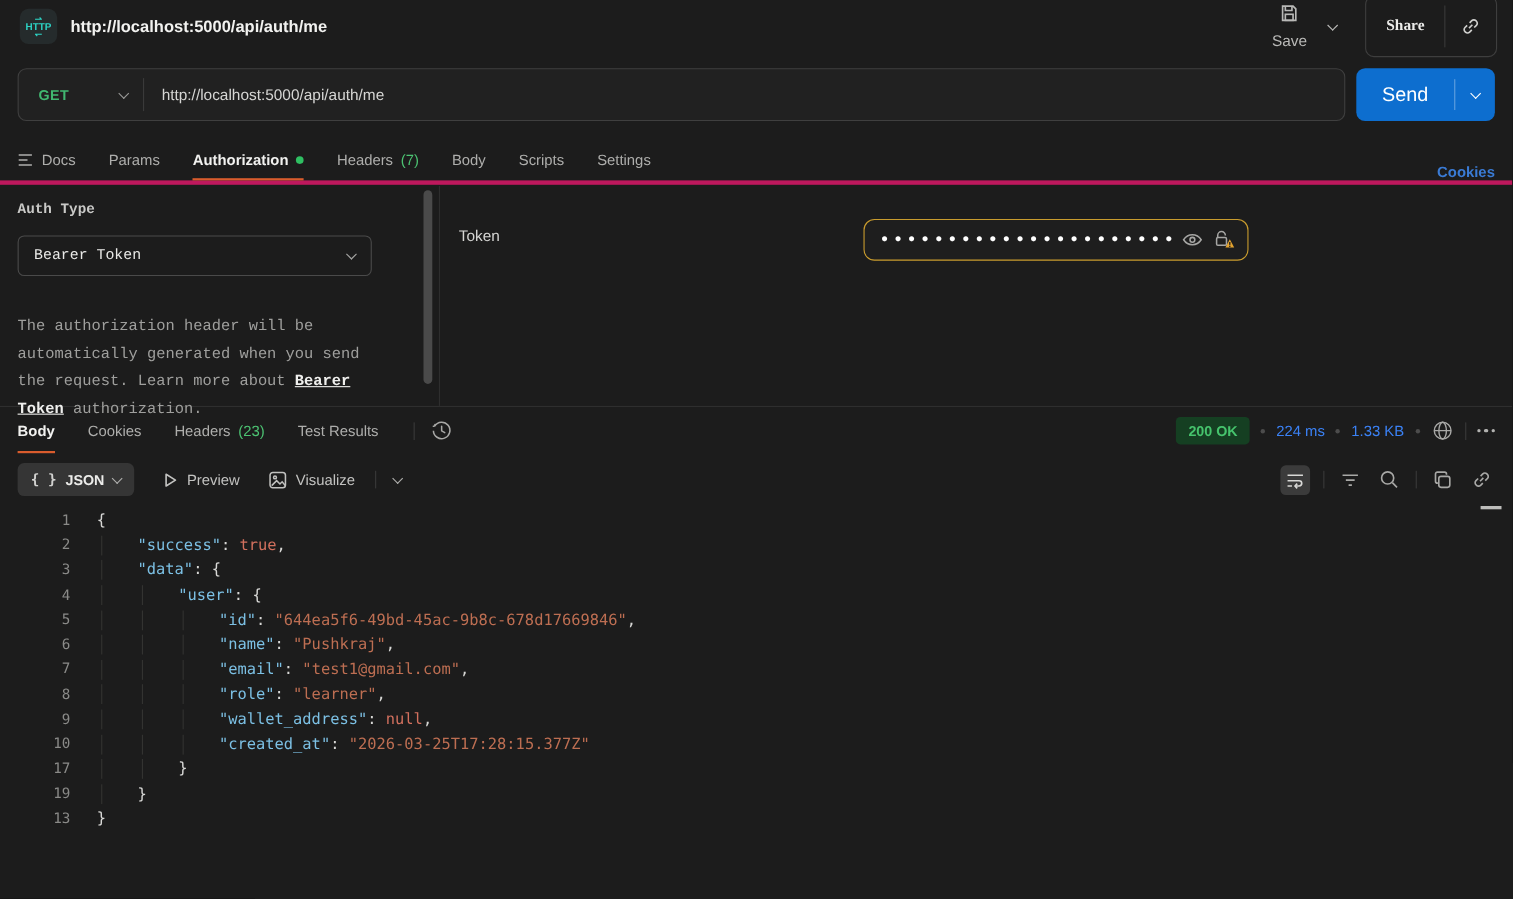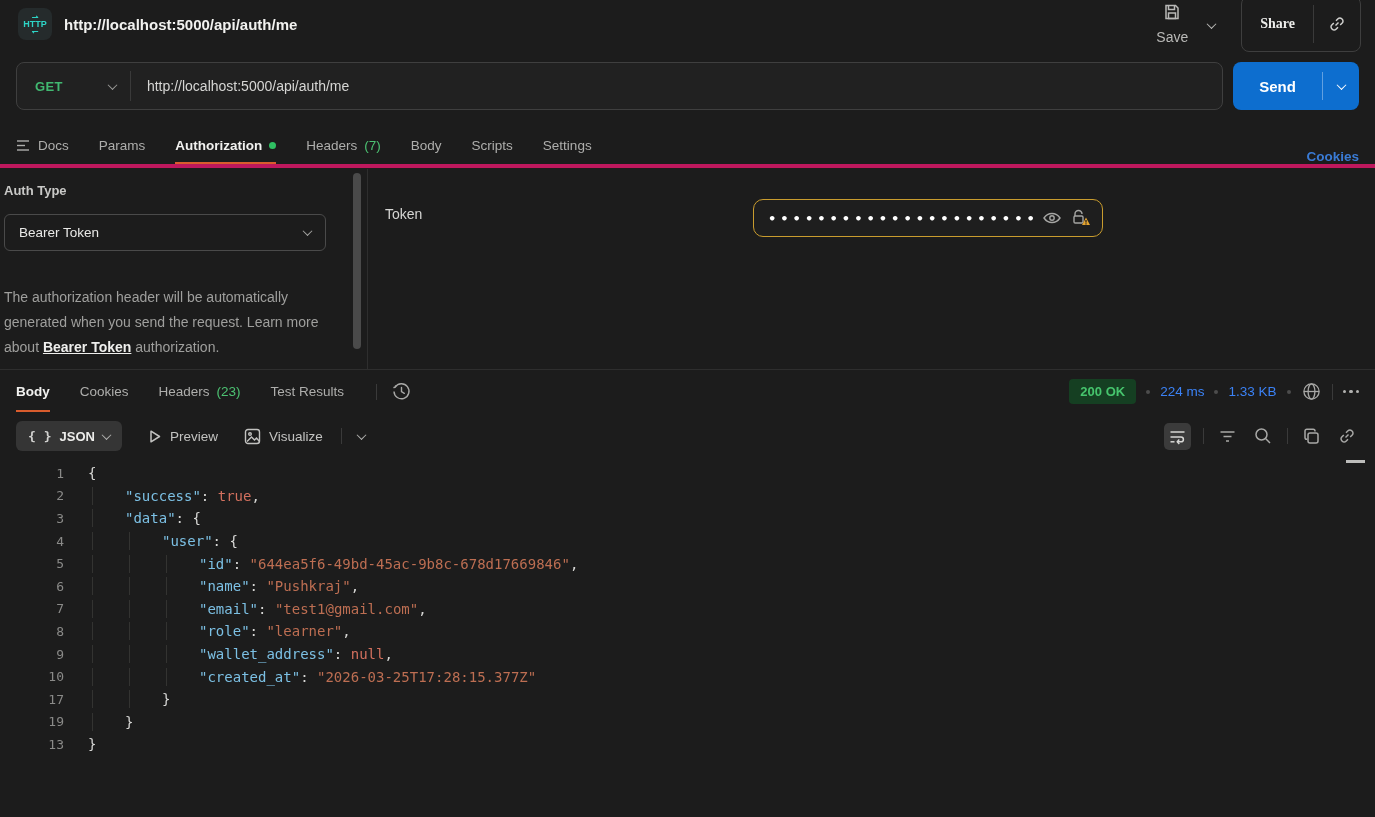--- a/index.html
+++ b/index.html
@@ -43,36 +43,36 @@
     border-radius:8px; background:#212121;
   }
   .method { padding:0 14px 0 18px; font-size:13px; font-weight:bold; color:#41b871; letter-spacing:.4px; display:flex; align-items:center; gap:46px; cursor:pointer; }
   .method .chev { color:#9a9a98; }
   .url-box .vdiv { margin:8px 0; }
   .url-text { padding:0 16px; font-size:14px; color:#d6d6d4; }
   .send-btn {
     width:126px; border-radius:8px; background:#0d6ecf; display:flex; align-items:stretch;
     color:#fff; cursor:pointer;
   }
-  .send-label { flex:1; display:flex; align-items:center; justify-content:center; font-size:15px; font-weight:bold; }
+  .send-label { flex:1; display:flex; align-items:center; justify-content:center; font-size:18px; font-weight:normal; }
   .send-sep { width:1px; background:rgba(255,255,255,.35); margin:10px 0; }
   .send-caret { width:36px; display:flex; align-items:center; justify-content:center; }
 
   
   .reqtabs { position:absolute; top:126px; left:0; right:0; height:42px; display:flex; align-items:flex-end; padding:0 16px; border-bottom:4px solid #be185d; }
   .rtab { display:flex; align-items:center; gap:7px; font-size:13.5px; color:#aeaeac; margin-right:30px; height:100%; cursor:pointer; position:relative; }
   .rtab.active { color:#f2f2f0; font-weight:bold; }
   .rtab.active::after { content:""; position:absolute; left:0; right:0; bottom:0; height:2.5px; background:#d95c2d; }
   .dot-green { width:7px; height:7px; border-radius:50%; background:#2fbf62; }
   .count-green { color:#4cc272; }
   .cookies-link { margin-left:auto; font-size:13.5px; font-weight:bold; color:#3a7bd5; cursor:pointer; }
 
   
   .auth { position:absolute; top:169px; left:0; right:0; height:201px; border-bottom:1px solid #2e2e2e; display:flex; }
-  .auth-left { width:368px; border-right:1px solid #2e2e2e; position:relative; padding:14px 4px; }
+  .auth-left { width:400px; border-right:1px solid #2e2e2e; position:relative; padding:14px 16px;font-family:Liberation Mono, monospace; }
   .auth-scrollbar { position:absolute; right:6px; top:4px; width:8px; height:176px; border-radius:4px; background:#4a4a4a; }
   .auth-type-label { font-size:13px; font-weight:bold; color:#c9c9c7; margin-bottom:16px; }
   .auth-select {
     width:322px; height:37px; border:1px solid #4a4a4a; border-radius:6px;
     display:flex; align-items:center; padding:0 14px; cursor:pointer;
   }
   .auth-select .val { font-size:13.5px; color:#e9e9e7; }
   .auth-select .chev { margin-left:auto; color:#a5a5a3; }
   .auth-desc { margin-top:34px; width:322px; font-size:14px; line-height:25px; color:#9f9f9d; }
   .auth-desc a { color:#efefed; font-weight:bold; text-decoration:underline; cursor:pointer; }

